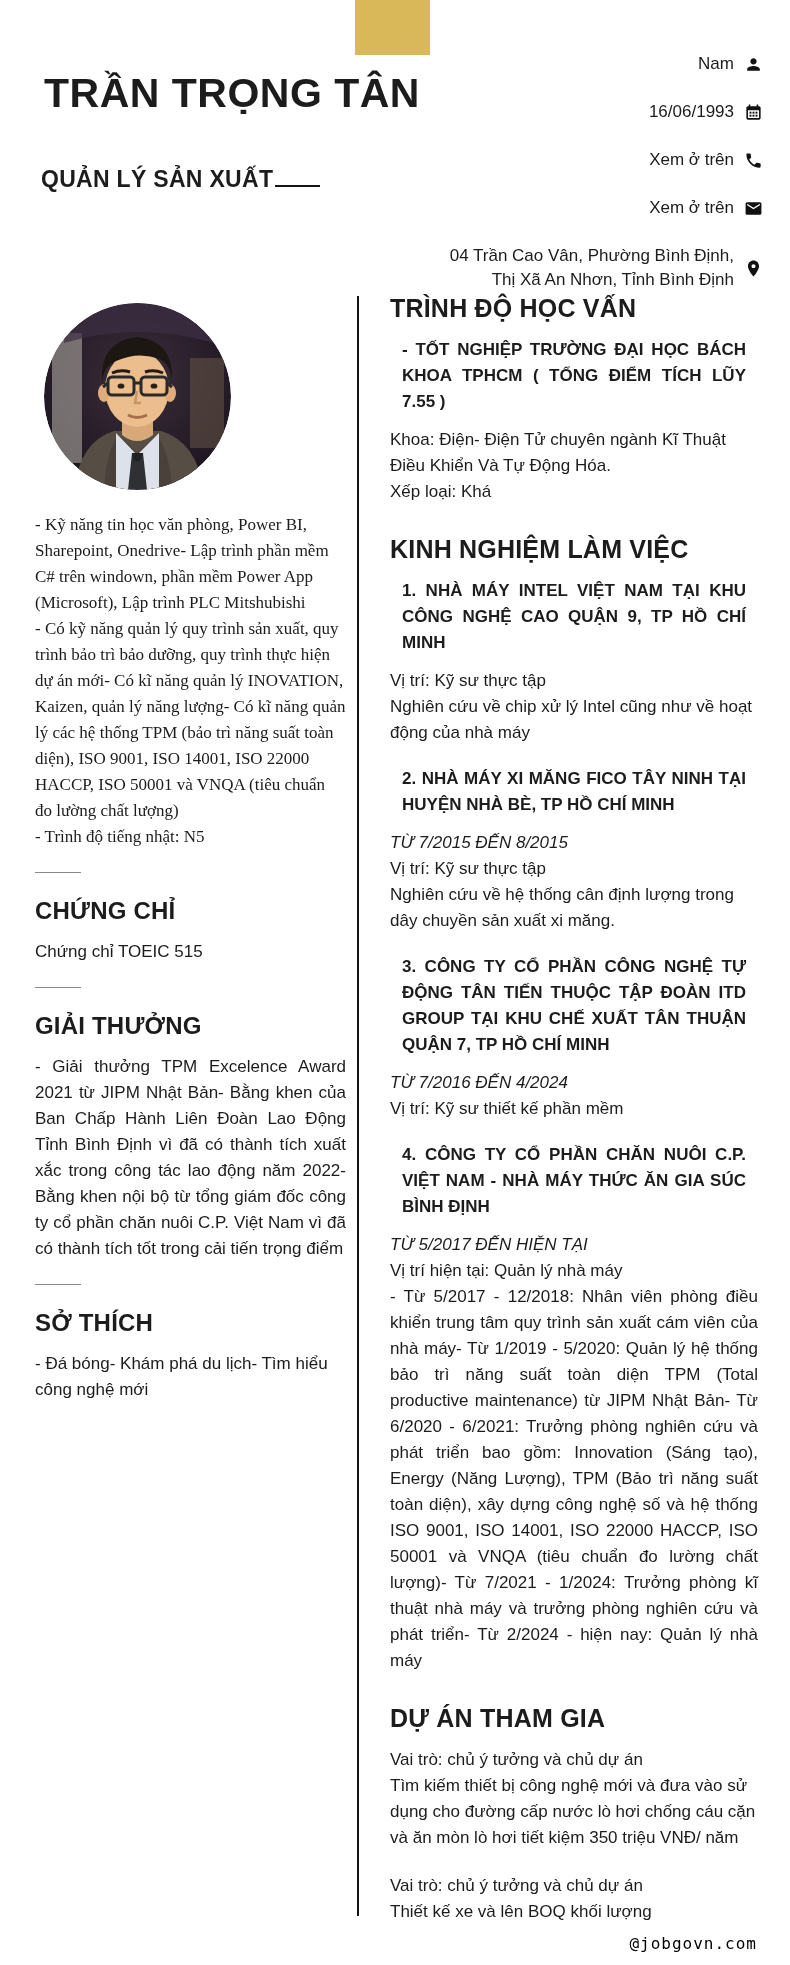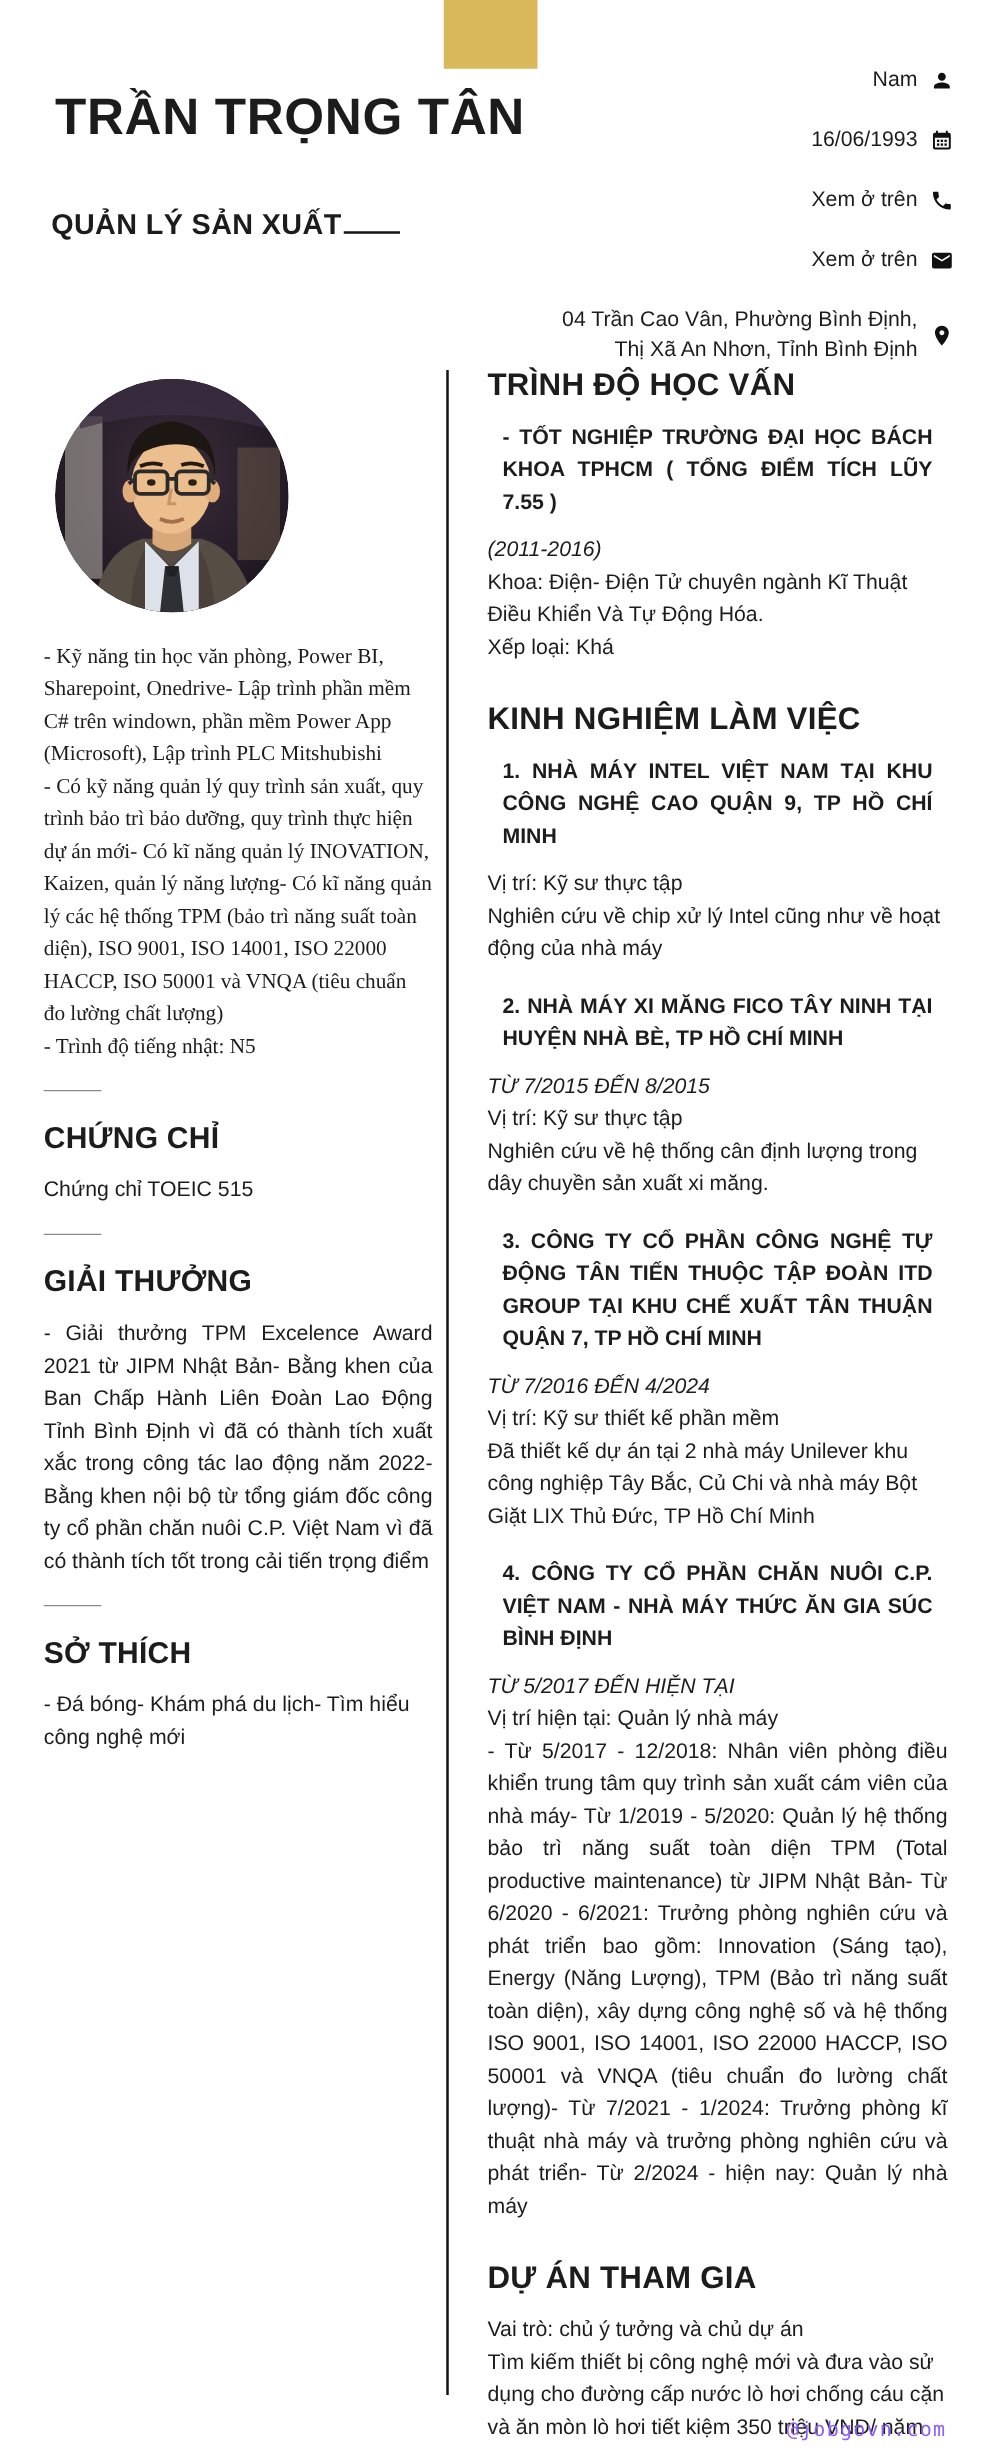--- a/index.html
+++ b/index.html
@@ -40,21 +40,21 @@
   .bold-line{font-size:17px;line-height:26px;font-weight:700;margin:12px;text-align:justify;}
   .period{font-size:17px;line-height:26px;font-style:italic;margin:0;}
   .plain{font-size:17px;line-height:26px;margin:0;}
   .section{margin-bottom:30px;}
   .job{margin-top:20px;}
   .project{margin-top:22px;}
   .project:first-of-type{margin-top:0;}
 
   
   .watermark{position:absolute;right:33px;top:1934px;font-family:"DejaVu Sans Mono",monospace;
-             font-size:16px;color:#8b5cf6;letter-spacing:1px;}
+             font-size:16px;color:#000000;letter-spacing:1px;}
 </style>
 </head>
 <body>
 
 <div class="page">
 
   <div class="gold-block"></div>
 
   <div class="name">TRẦN TRỌNG TÂN</div>
 
@@ -186,21 +186,20 @@
     <h2 class="left-heading">SỞ THÍCH</h2>
     <p class="body-text">- Đá bóng- Khám phá du lịch- Tìm hiểu công nghệ mới</p>
 
   </div>
 
   <div class="right-col">
 
     <div class="section">
       <h2 class="right-heading">TRÌNH ĐỘ HỌC VẤN</h2>
       <p class="bold-line">- TỐT NGHIỆP TRƯỜNG ĐẠI HỌC BÁCH KHOA TPHCM ( TỔNG ĐIỂM TÍCH LŨY 7.55 )</p>
-      <p class="period">(2011-2016)</p>
       <p class="plain">Khoa: Điện- Điện Tử chuyên ngành Kĩ Thuật Điều Khiển Và Tự Động Hóa.</p>
       <p class="plain">Xếp loại: Khá</p>
     </div>
 
     <div class="section">
       <h2 class="right-heading">KINH NGHIỆM LÀM VIỆC</h2>
 
       <div class="job" style="margin-top:0;">
         <p class="bold-line">1. NHÀ MÁY INTEL VIỆT NAM TẠI KHU CÔNG NGHỆ CAO QUẬN 9, TP HỒ CHÍ MINH</p>
         <p class="plain">Vị trí: Kỹ sư thực tập</p>
@@ -211,21 +210,20 @@
         <p class="bold-line">2. NHÀ MÁY XI MĂNG FICO TÂY NINH TẠI HUYỆN NHÀ BÈ, TP HỒ CHÍ MINH</p>
         <p class="period">TỪ 7/2015 ĐẾN 8/2015</p>
         <p class="plain">Vị trí: Kỹ sư thực tập</p>
         <p class="plain">Nghiên cứu về hệ thống cân định lượng trong dây chuyền sản xuất xi măng.</p>
       </div>
 
       <div class="job">
         <p class="bold-line">3. CÔNG TY CỔ PHẦN CÔNG NGHỆ TỰ ĐỘNG TÂN TIẾN THUỘC TẬP ĐOÀN ITD GROUP TẠI KHU CHẾ XUẤT TÂN THUẬN QUẬN 7, TP HỒ CHÍ MINH</p>
         <p class="period">TỪ 7/2016 ĐẾN 4/2024</p>
         <p class="plain">Vị trí: Kỹ sư thiết kế phần mềm</p>
-        <p class="plain">Đã thiết kế dự án tại 2 nhà máy Unilever khu công nghiệp Tây Bắc, Củ Chi và nhà máy Bột Giặt LIX Thủ Đức, TP Hồ Chí Minh</p>
       </div>
 
       <div class="job">
         <p class="bold-line">4. CÔNG TY CỔ PHẦN CHĂN NUÔI C.P. VIỆT NAM - NHÀ MÁY THỨC ĂN GIA SÚC BÌNH ĐỊNH</p>
         <p class="period">TỪ 5/2017 ĐẾN HIỆN TẠI</p>
         <p class="plain">Vị trí hiện tại: Quản lý nhà máy</p>
         <p class="plain justify">- Từ 5/2017 - 12/2018: Nhân viên phòng điều khiển trung tâm quy trình sản xuất cám viên của nhà máy- Từ 1/2019 - 5/2020: Quản lý hệ thống bảo trì năng suất toàn diện TPM (Total productive maintenance) từ JIPM Nhật Bản- Từ 6/2020 - 6/2021: Trưởng phòng nghiên cứu và phát triển bao gồm: Innovation (Sáng tạo), Energy (Năng Lượng), TPM (Bảo trì năng suất toàn diện), xây dựng công nghệ số và hệ thống ISO 9001, ISO 14001, ISO 22000 HACCP, ISO 50001 và VNQA (tiêu chuẩn đo lường chất lượng)- Từ 7/2021 - 1/2024: Trưởng phòng kĩ thuật nhà máy và trưởng phòng nghiên cứu và phát triển- Từ 2/2024 - hiện nay: Quản lý nhà máy</p>
       </div>
     </div>
 

